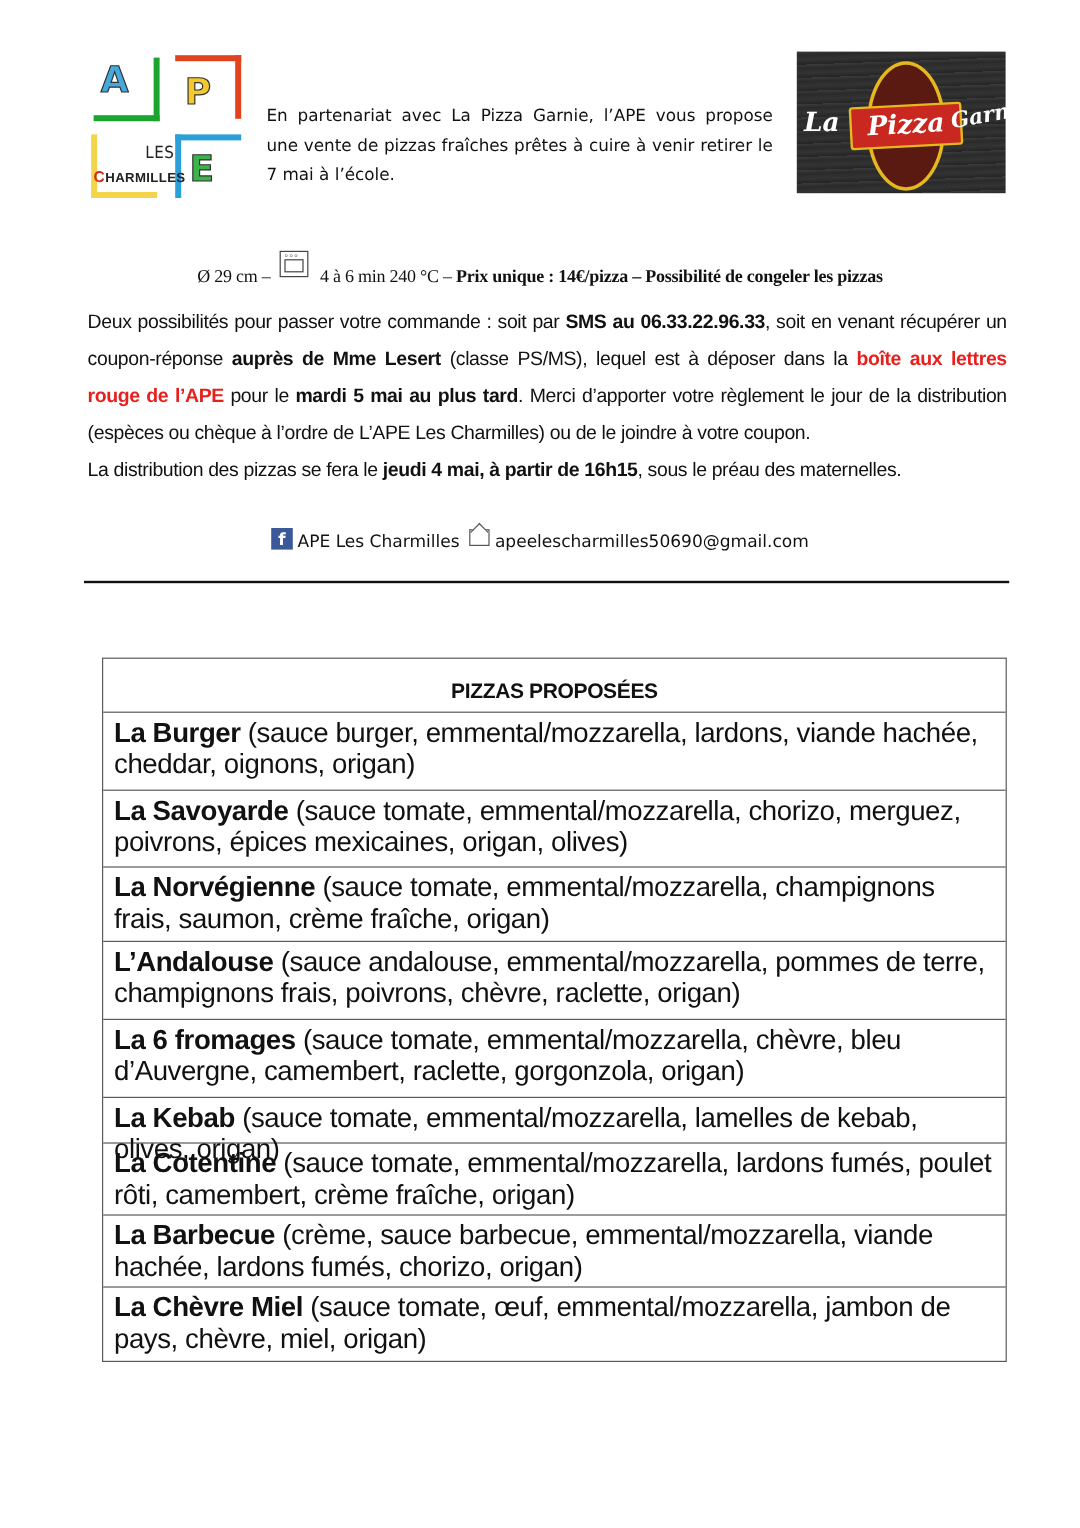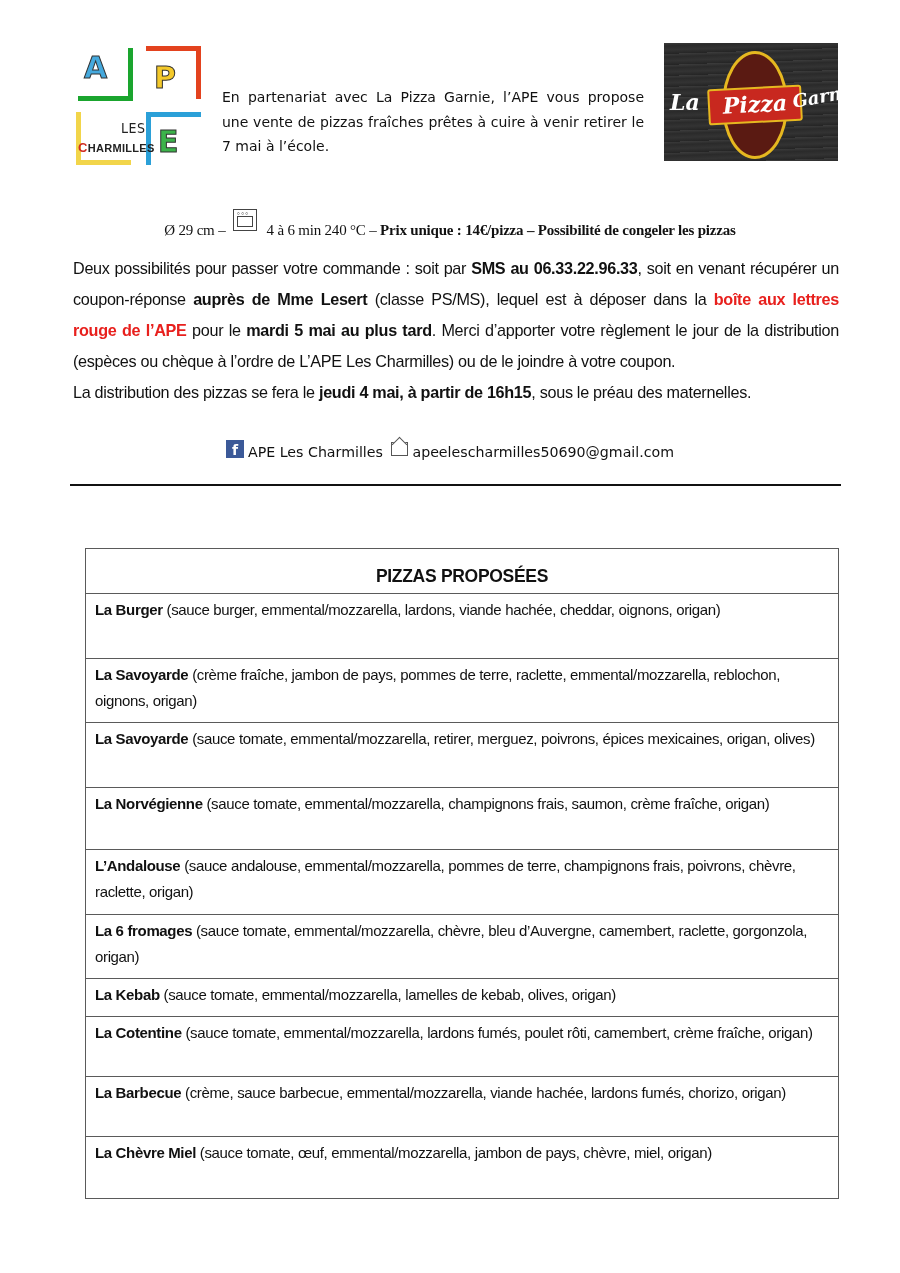--- a/index.html
+++ b/index.html
@@ -67,21 +67,21 @@
   .mail::before { content: ""; position: absolute; left: 2px; top: -4px; width: 10px; height: 10px; border-left: 1px solid #555;
                   border-top: 1px solid #555; transform: rotate(45deg); background: #fff; }
 
   .rule { left: 70px; top: 484px; width: 771px; height: 2px; background: #111; }
 
   
   .menu { left: 85px; top: 548px; width: 752px; border: 1px solid #5a5a5a; border-collapse: collapse; }
   .menu-header { height: 34px; border-bottom: 1px solid #5a5a5a; text-align: center; font-weight: bold;
                  font-size: 17.5px; line-height: 34px; font-family: "Liberation Sans", sans-serif; letter-spacing: -0.3px; margin-top: 10px; }
   .menu-row { border-bottom: 1px solid #5a5a5a; padding: 3px 9px 0 9px; box-sizing: border-box;
-              font-size: 15px; line-height: 26px; font-family: "Liberation Sans", sans-serif; letter-spacing: -0.35px; }
+              font-size: 23px; line-height: 26px; font-family: "Liberation Sans", sans-serif; letter-spacing: -0.35px; }
   .menu-row:last-child { border-bottom: none; }
   .h2 { height: 64.7px; }
   .h1 { height: 38px; }
 </style>
 </head>
 <body>
 
 <div class="abs ape-logo">
   <div class="corner c-a"></div>
   <div class="corner c-p"></div>
@@ -120,22 +120,21 @@
 <div class="abs contact">
   <span class="fb">f</span><span>APE Les Charmilles</span>
   <span class="mail"></span><span>apeelescharmilles50690@gmail.com</span>
 </div>
 
 <div class="abs rule"></div>
 
 <div class="abs menu">
   <div class="menu-header">PIZZAS PROPOSÉES</div>
   <div class="menu-row h2"><b>La Burger</b><span> (sauce burger, emmental/mozzarella, lardons, viande hachée, cheddar, oignons, origan)</span></div>
-  <div class="menu-row h2"><b>La Savoyarde</b><span> (crème fraîche, jambon de pays, pommes de terre, raclette, emmental/mozzarella, reblochon, oignons, origan)</span></div>
-  <div class="menu-row h2"><b>La Savoyarde</b><span> (sauce tomate, emmental/mozzarella, retirer, merguez, poivrons, épices mexicaines, origan, olives)</span></div>
+  <div class="menu-row h2"><b>La Savoyarde</b><span> (sauce tomate, emmental/mozzarella, chorizo, merguez, poivrons, épices mexicaines, origan, olives)</span></div>
   <div class="menu-row h2" style="height:62px"><b>La Norvégienne</b><span> (sauce tomate, emmental/mozzarella, champignons frais, saumon, crème fraîche, origan)</span></div>
   <div class="menu-row h2"><b>L’Andalouse</b><span> (sauce andalouse, emmental/mozzarella, pommes de terre, champignons frais, poivrons, chèvre, raclette, origan)</span></div>
   <div class="menu-row h2"><b>La 6 fromages</b><span> (sauce tomate, emmental/mozzarella, chèvre, bleu d’Auvergne, camembert, raclette, gorgonzola, origan)</span></div>
   <div class="menu-row h1"><b>La Kebab</b><span> (sauce tomate, emmental/mozzarella, lamelles de kebab, olives, origan)</span></div>
   <div class="menu-row h2" style="height:60px"><b>La Cotentine</b><span> (sauce tomate, emmental/mozzarella, lardons fumés, poulet rôti, camembert, crème fraîche, origan)</span></div>
   <div class="menu-row h2" style="height:60px"><b>La Barbecue</b><span> (crème, sauce barbecue, emmental/mozzarella, viande hachée, lardons fumés, chorizo, origan)</span></div>
   <div class="menu-row h2" style="height:61px"><b>La Chèvre Miel</b><span> (sauce tomate, œuf, emmental/mozzarella, jambon de pays, chèvre, miel, origan)</span></div>
 </div>
 
 </body></html>

